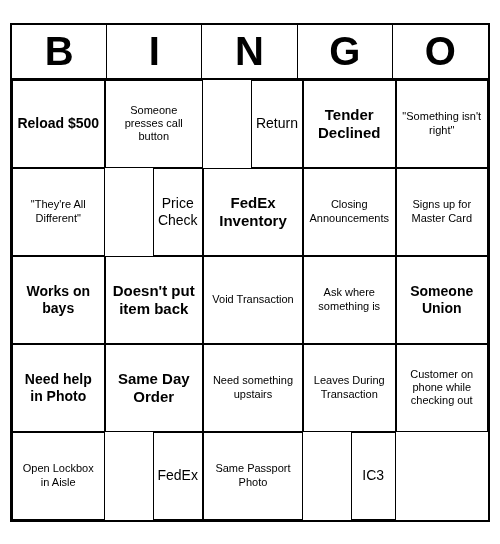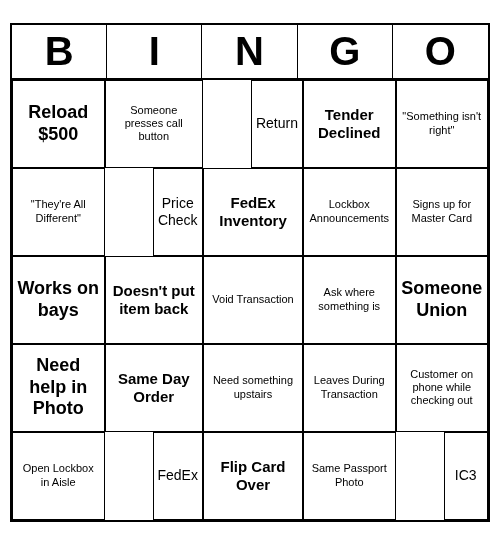--- a/index.html
+++ b/index.html
@@ -47,21 +47,21 @@
       display: flex;
       align-items: center;
       justify-content: center;
       text-align: center;
       padding: 4px;
       font-size: 13px;
       line-height: 1.2;
       border-collapse: collapse;
     }
     .bingo-cell.large-text {
-      font-size: 18px;
+      font-size: 14px;
       font-weight: bold;
     }
     .bingo-cell.medium-text {
       font-size: 15px;
       font-weight: bold;
     }
     .bingo-cell.small-text {
       font-size: 11px;
     }
     .bingo-cell.very-large {
@@ -83,31 +83,30 @@
     </div>
   <div class="bingo-grid">
   <div class="bingo-cell large-text">Reload $500</div>
       <div class="bingo-cell small-text">Someone presses call button</div>
       <div class="bingo-cell very-large">Return</div>
       <div class="bingo-cell medium-text">Tender Declined</div>
       <div class="bingo-cell small-text">"Something isn't right"</div>
       <div class="bingo-cell small-text">"They're All Different"</div>
       <div class="bingo-cell very-large">Price Check</div>
       <div class="bingo-cell medium-text">FedEx Inventory</div>
-      <div class="bingo-cell small-text">Lockbox Announcements</div>
+      <div class="bingo-cell small-text">Closing Announcements</div>
       <div class="bingo-cell small-text">Signs up for Master Card</div>
       <div class="bingo-cell large-text">Works on bays</div>
       <div class="bingo-cell medium-text">Doesn't put item back</div>
       <div class="bingo-cell small-text">Void Transaction</div>
       <div class="bingo-cell small-text">Ask where something is</div>
       <div class="bingo-cell large-text">Someone Union</div>
       <div class="bingo-cell large-text">Need help in Photo</div>
       <div class="bingo-cell medium-text">Same Day Order</div>
       <div class="bingo-cell small-text">Need something upstairs</div>
       <div class="bingo-cell small-text">Leaves During Transaction</div>
       <div class="bingo-cell small-text">Customer on phone while checking out</div>
       <div class="bingo-cell small-text">Open Lockbox in Aisle</div>
       <div class="bingo-cell very-large">FedEx</div>
-      <div class="bingo-cell medium-text">Flip Card Over</div>
       <div class="bingo-cell small-text">Same Passport Photo</div>
       <div class="bingo-cell very-large">IC3</div>
     </div>
 </div>
 
 </body></html>

